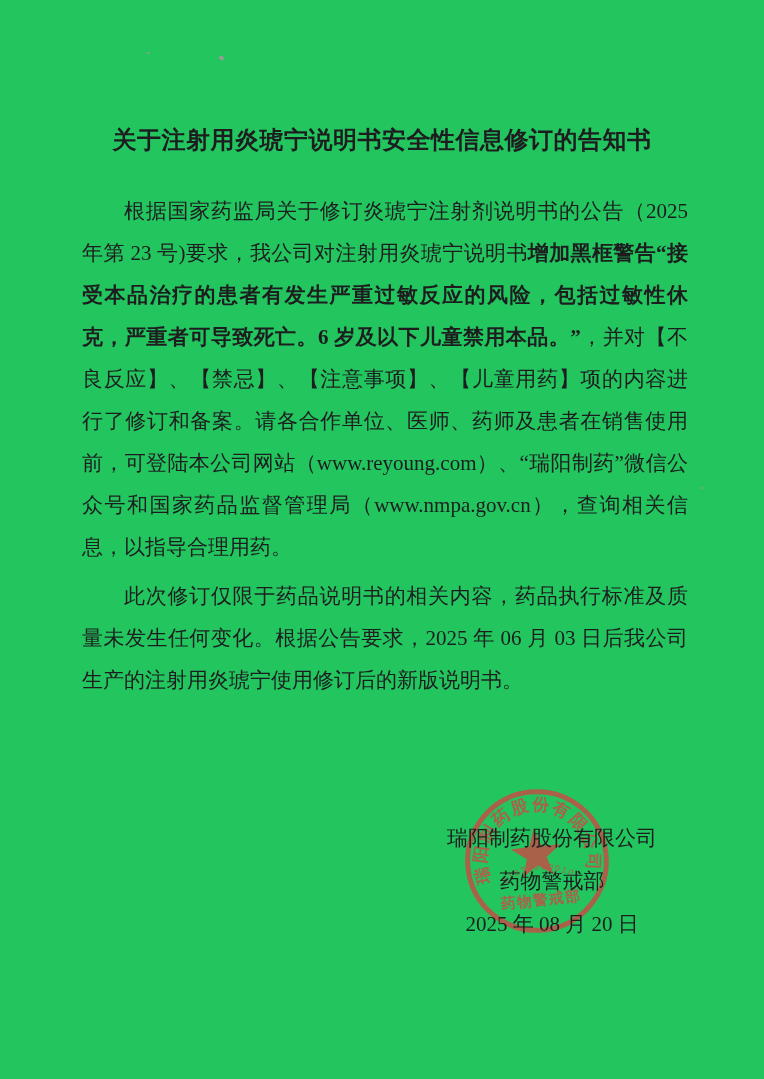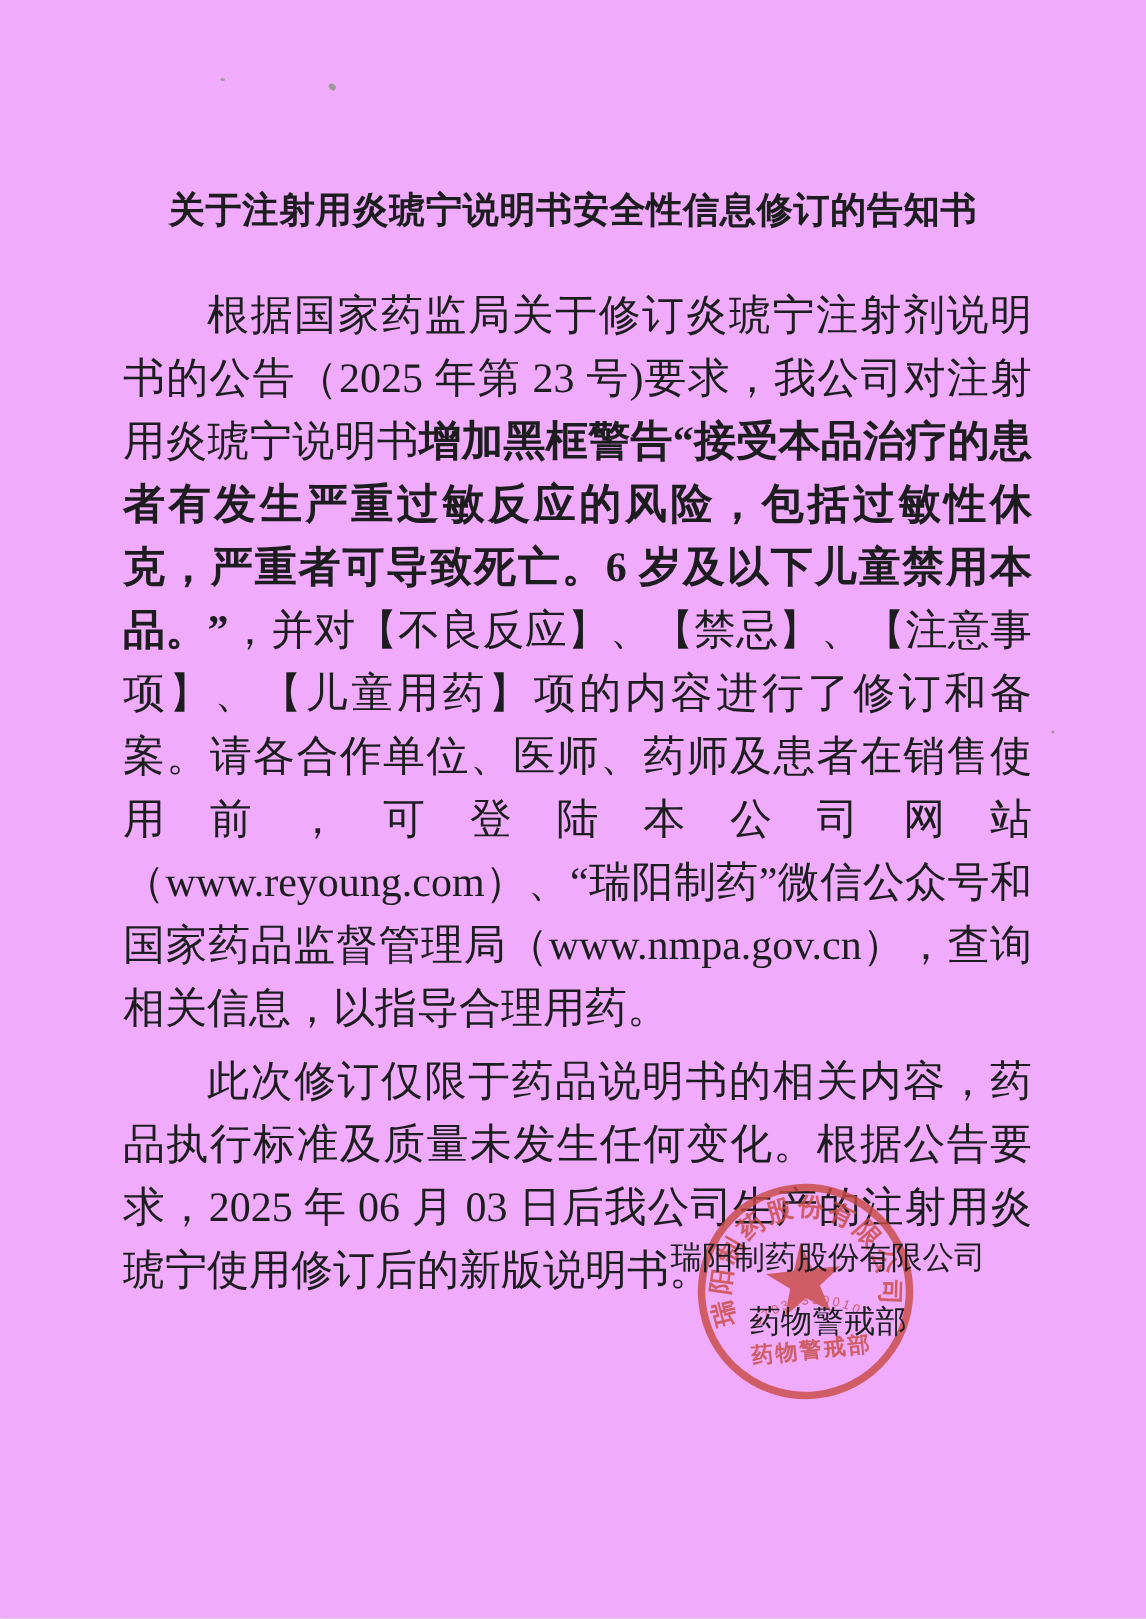--- a/index.html
+++ b/index.html
@@ -1,37 +1,37 @@
 <!DOCTYPE html>
 <html><head>
 <meta charset="utf-8">
 <style>
   html,body { margin:0; padding:0; background:#e9e9e7; }
   .page {
     position:relative;
     width:764px; height:1079px;
     margin:0 auto;
-    background:#f0abfc;
+    background:#22c55e;
     color:#1d1d20;
     font-family:"Liberation Serif", serif;
     overflow:hidden;
     box-shadow:0 0 4px rgba(0,0,0,.15);
   }
   .title {
     position:absolute; top:124px; left:0; right:0;
     margin:0;
     text-align:center;
     font-size:24px; font-weight:bold;
     font-family:"Liberation Sans", sans-serif;
     letter-spacing:0.5px;
   }
   .body-text {
     position:absolute; top:190px; left:82px;
     width:606px;
-    font-size:28px; line-height:42px;
+    font-size:21px; line-height:42px;
     text-align:justify;
     text-justify:inter-ideograph;
   }
   .para { margin:0; text-indent:2em; }
   .para.second { margin-top:7px; }
   .warn { font-weight:700; }
   .signature {
     position:absolute; top:817px; left:384px; width:336px;
     text-align:center;
     font-size:21px; line-height:43px;
@@ -58,20 +58,21 @@
   <h1 class="title">关于注射用炎琥宁说明书安全性信息修订的告知书</h1>
 
   <div class="body-text">
     <p class="para"><span>根据国家药监局关于修订炎琥宁注射剂说明书的公告（2025 年第 23 号)要求，我公司对注射用炎琥宁说明书</span><span class="warn">增加黑框警告“接受本品治疗的患者有发生严重过敏反应的风险，包括过敏性休克，严重者可导致死亡。6 岁及以下儿童禁用本品。”</span><span>，并对【不良反应】、【禁忌】、【注意事项】、【儿童用药】项的内容进行了修订和备案。请各合作单位、医师、药师及患者在销售使用前，可登陆本公司网站（www.reyoung.com）、“瑞阳制药”微信公众号和国家药品监督管理局（www.nmpa.gov.cn），查询相关信息，以指导合理用药。</span></p>
     <p class="para second">此次修订仅限于药品说明书的相关内容，药品执行标准及质量未发生任何变化。根据公告要求，2025 年 06 月 03 日后我公司生产的注射用炎琥宁使用修订后的新版说明书。</p>
   </div>
 
   <div class="signature">
     <div>瑞阳制药股份有限公司</div>
     <div>药物警戒部</div>
+    <div>2025 年 08 月 20 日</div>
   </div>
 
   <div class="seal-wrap">
     <svg viewBox="0 0 200 200">
       <defs>
         <path id="arcTop" d="M 38 122.6 A 66 66 0 1 1 162 122.6" fill="none"></path>
         <path id="arcBottom" d="M 36.9 144.2 A 77 77 0 0 1 163.1 144.2" fill="none"></path>
       </defs>
       <circle cx="100" cy="100" r="90" fill="none" stroke-width="6.5" stroke="#c94c46"></circle>
       <polygon points="100,58 92,81 67.7,81.5 87.1,96.2 80,119.5 100,105.6 120,119.5 112.9,96.2 132.3,81.5 108,81" fill="#c94c46"></polygon>

